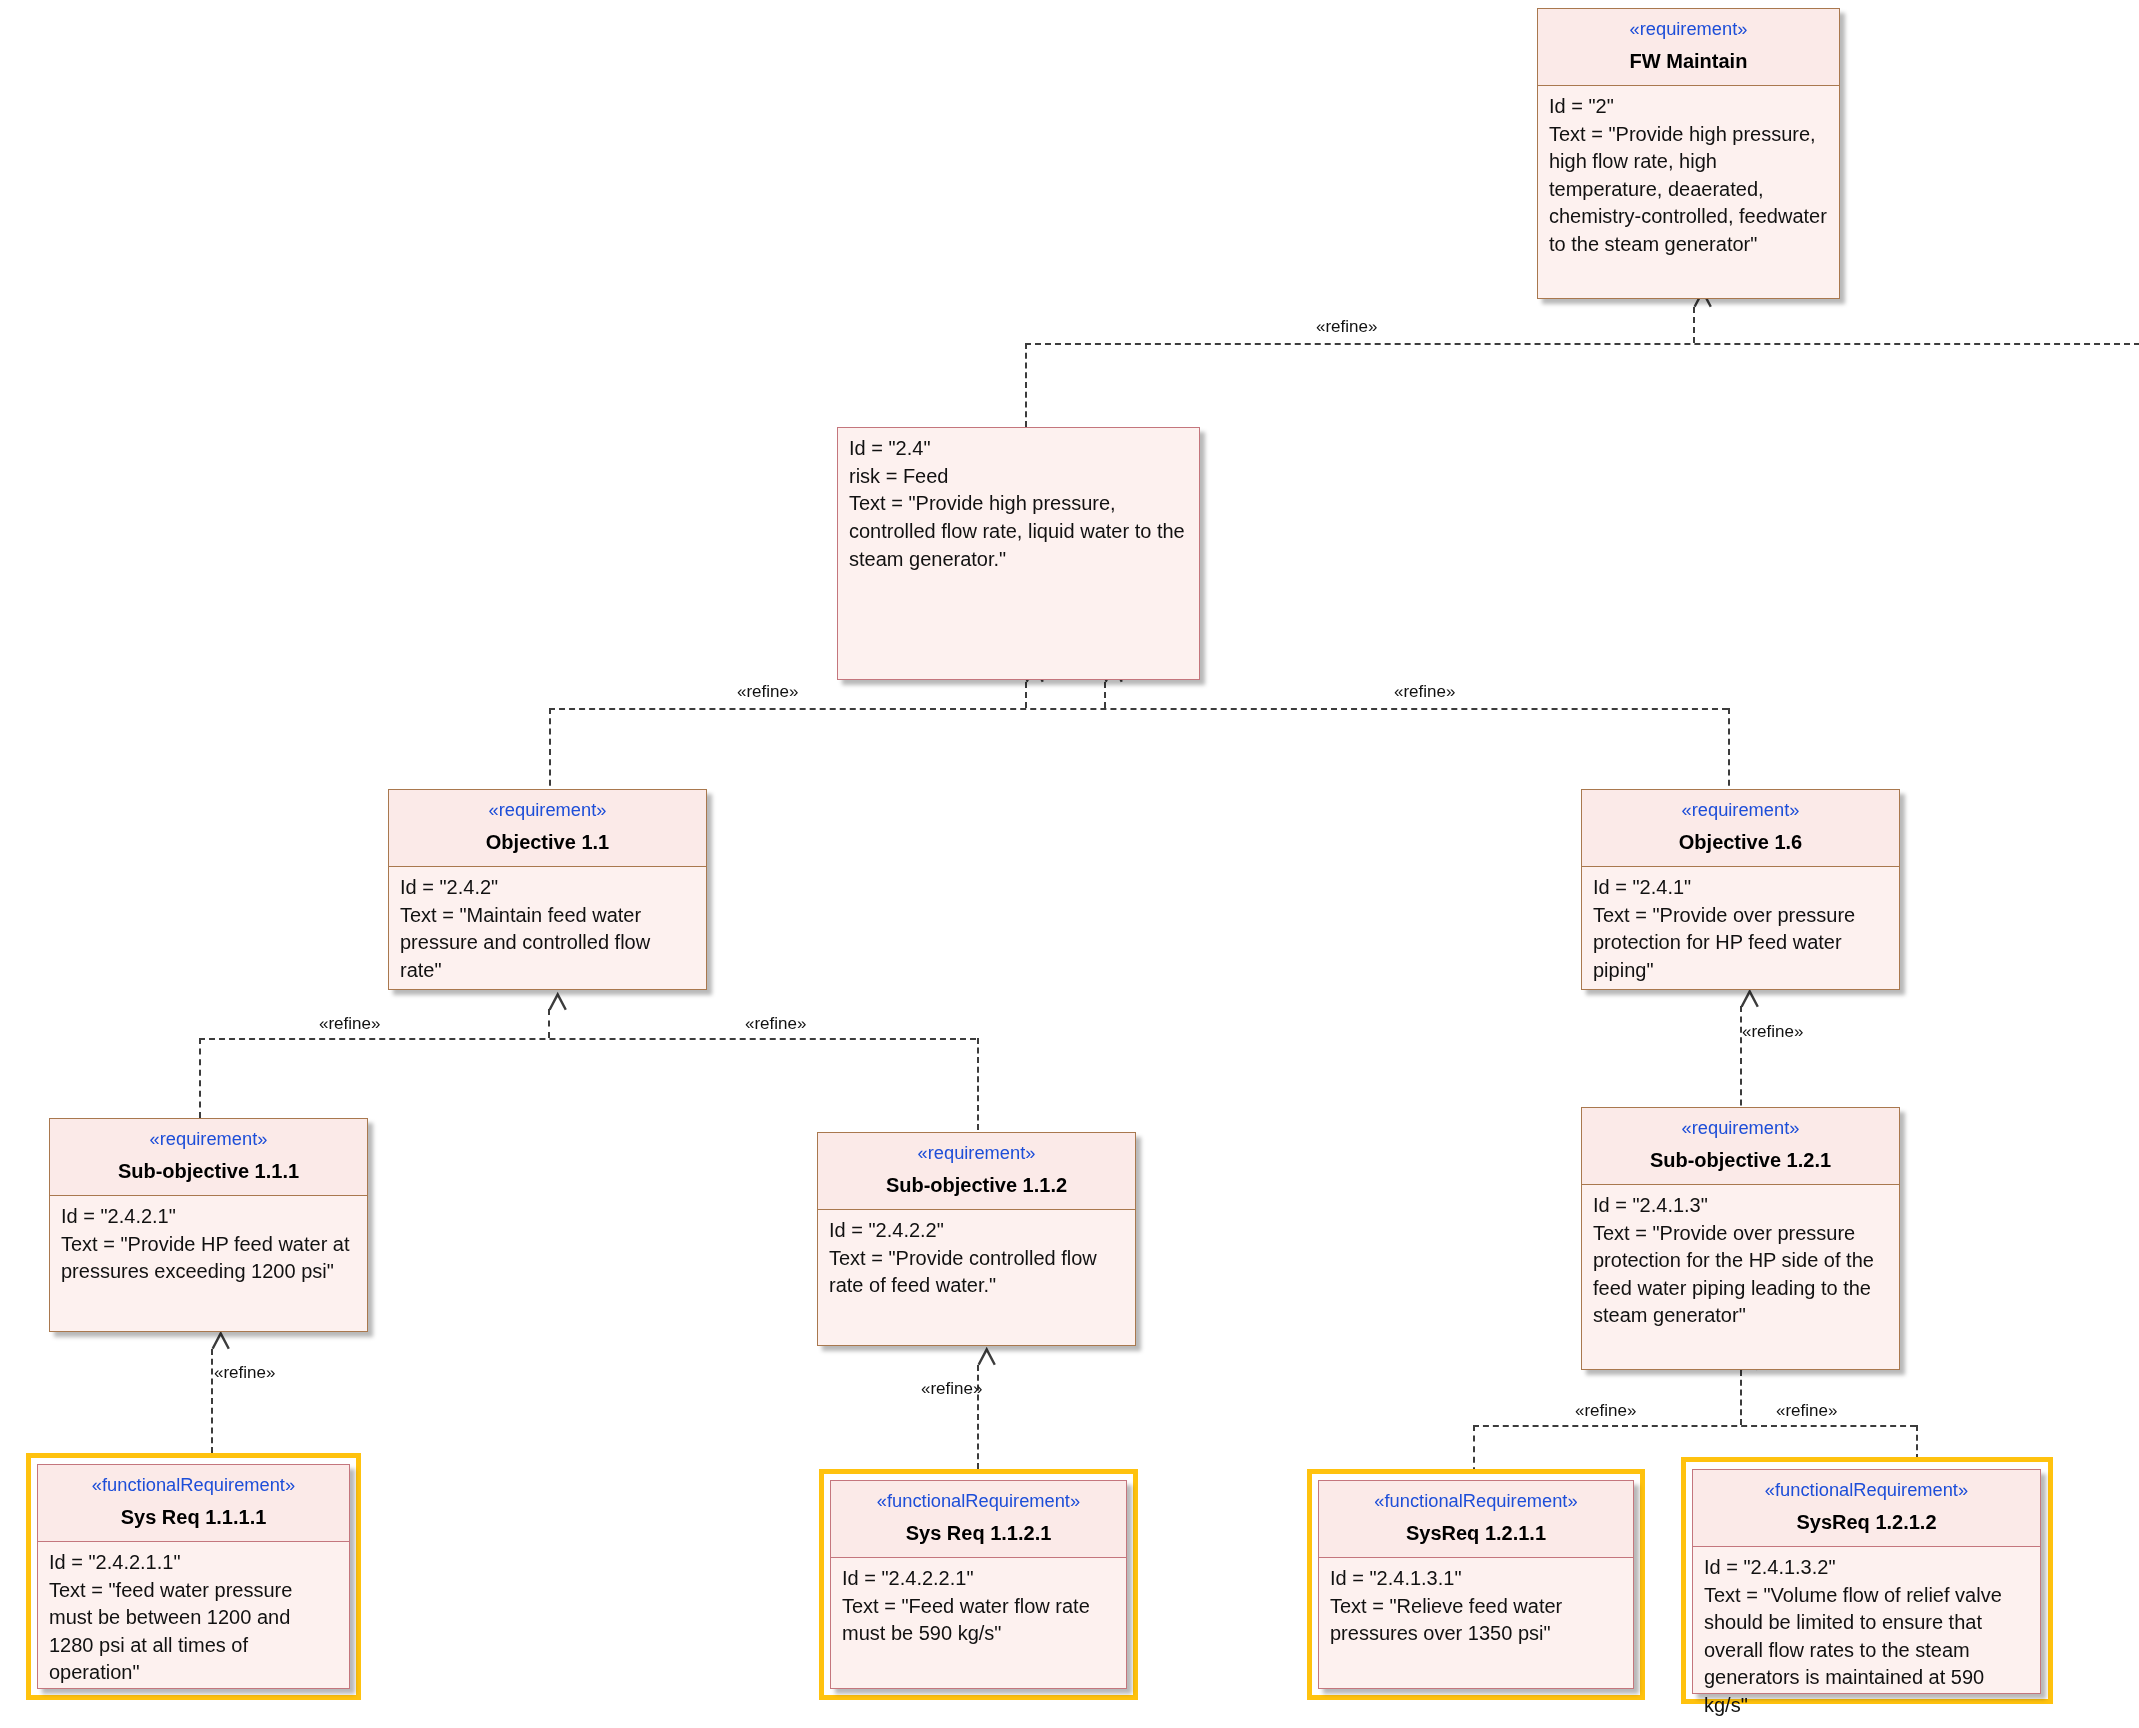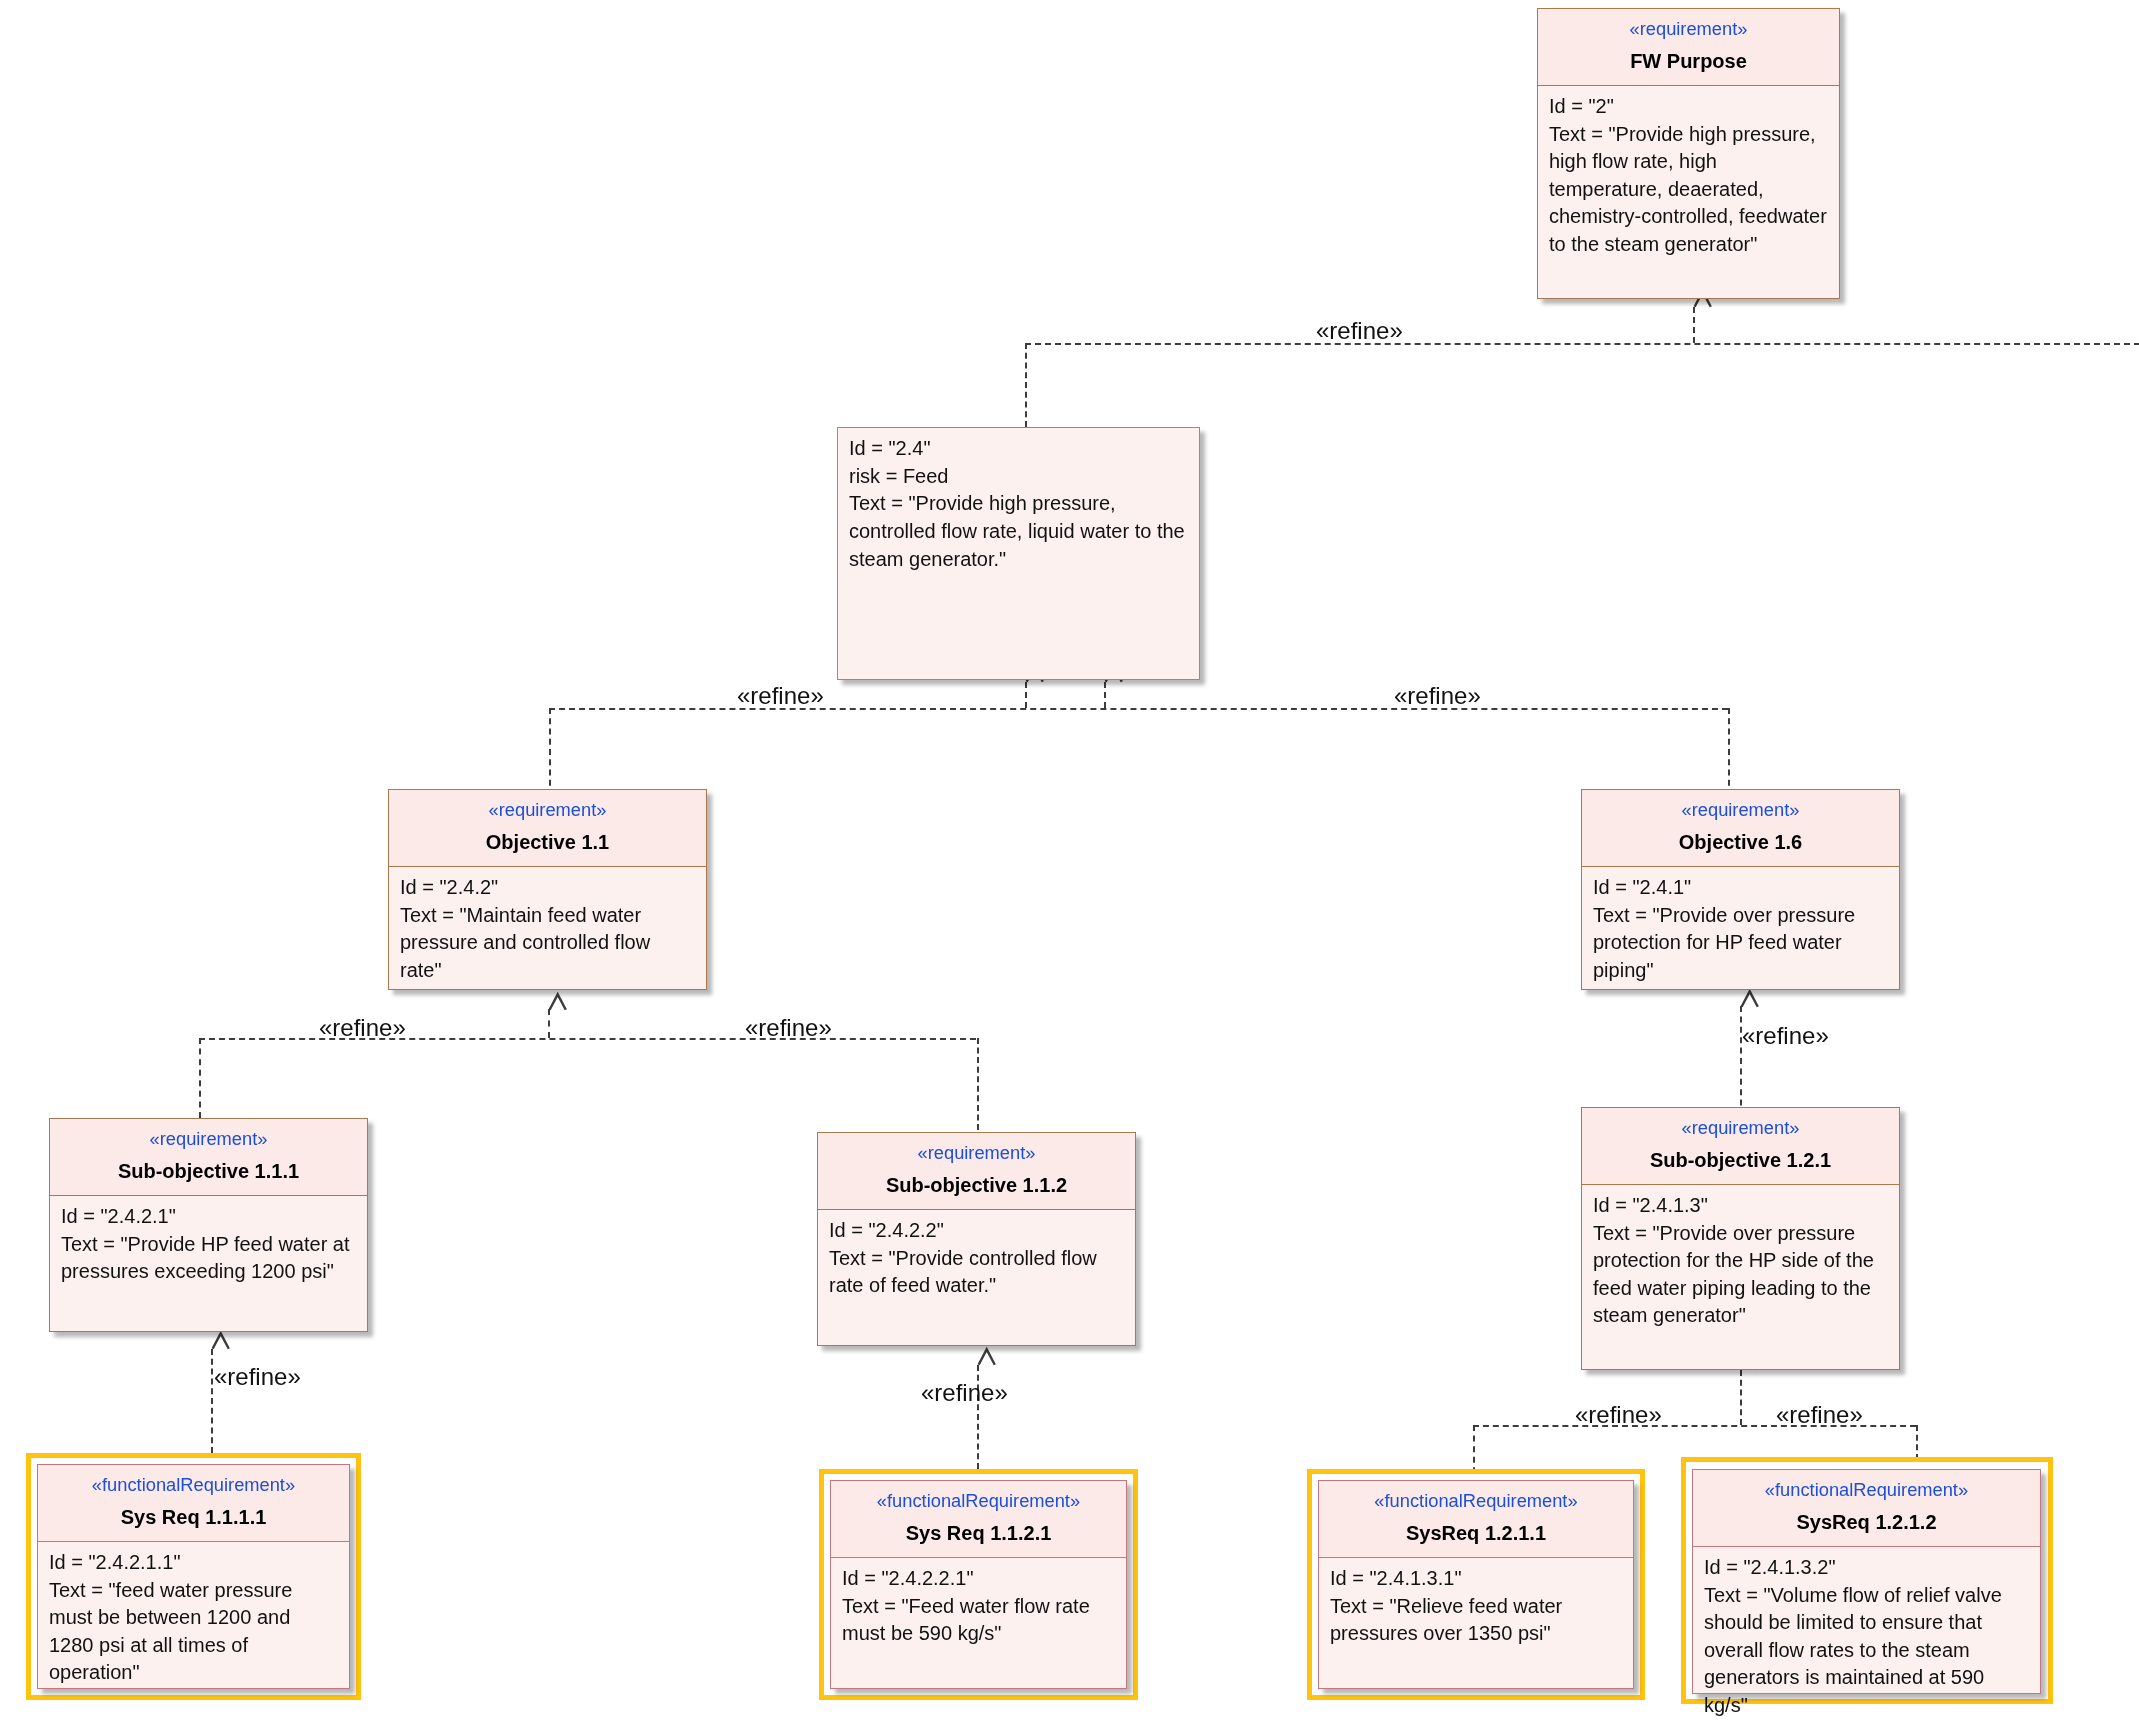--- a/index.html
+++ b/index.html
@@ -23,21 +23,21 @@
   .red .hdr{border-bottom:1.6px solid #c4767d;}
 
   
   .sel{position:absolute;box-sizing:border-box;border:5.6px solid #ffc20e;background:#ffffff;}
 
   
   .vline{position:absolute;width:0;border-left:2.4px dashed #3c3c3c;}
   .hline{position:absolute;height:0;border-top:2.4px dashed #3c3c3c;}
   .arrow{position:absolute;width:0;height:0;}
   .arrow svg{display:block;overflow:visible;}
-  .elabel{position:absolute;font-size:24px;color:#111;white-space:nowrap;}
+  .elabel{position:absolute;font-size:17px;color:#111;white-space:nowrap;}
 </style>
 </head>
 <body>
 
 <div id="canvas">
 
   <div class="vline" style="left:1025px;top:343px;height:84px;"></div>
   <div class="hline" style="left:1025px;top:343px;width:1115px;"></div>
   <div class="vline" style="left:1693px;top:307px;height:36px;"></div>
   <div class="arrow" style="left:1693px;top:289px;">
@@ -109,21 +109,21 @@
     <svg width="21" height="21" viewBox="0 0 26 26">
         <polyline points="2,22 12,3 22,22" fill="none" stroke="#3c3c3c" stroke-width="3"></polyline>
       </svg>
   </div>
   <div class="elabel" style="left:1575px;top:1401px;">«refine»</div>
   <div class="elabel" style="left:1776px;top:1401px;">«refine»</div>
 
   <div class="node brown" style="left:1537px;top:8px;width:303px;height:291px;">
     <div class="hdr">
       <div class="stereo">«requirement»</div>
-      <div class="title">FW Purpose</div>
+      <div class="title">FW Maintain</div>
     </div>
     <div class="body">
       <div>Id = "2"</div>
       <div>Text = "Provide high pressure, high flow rate, high temperature, deaerated, chemistry-controlled, feedwater to the steam generator"</div>
     </div>
   </div>
 
   <div class="node red" style="left:837px;top:427px;width:363px;height:253px;">
     <div class="body">
       <div>Id = "2.4"</div>

